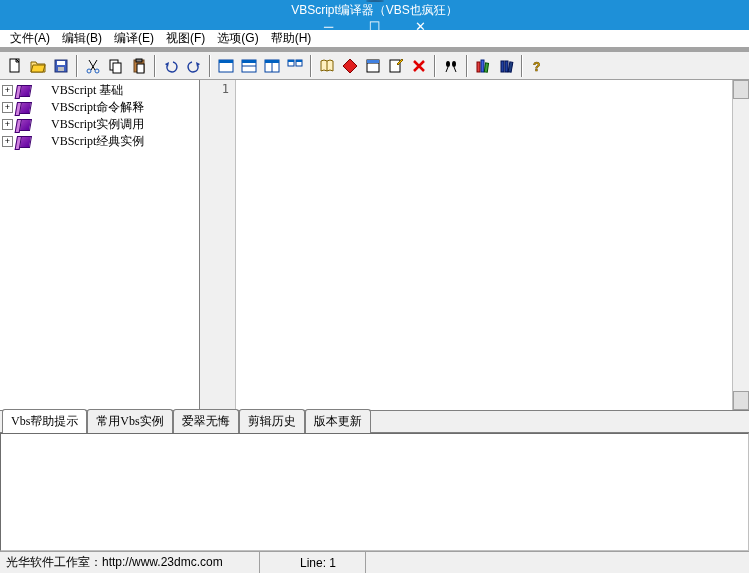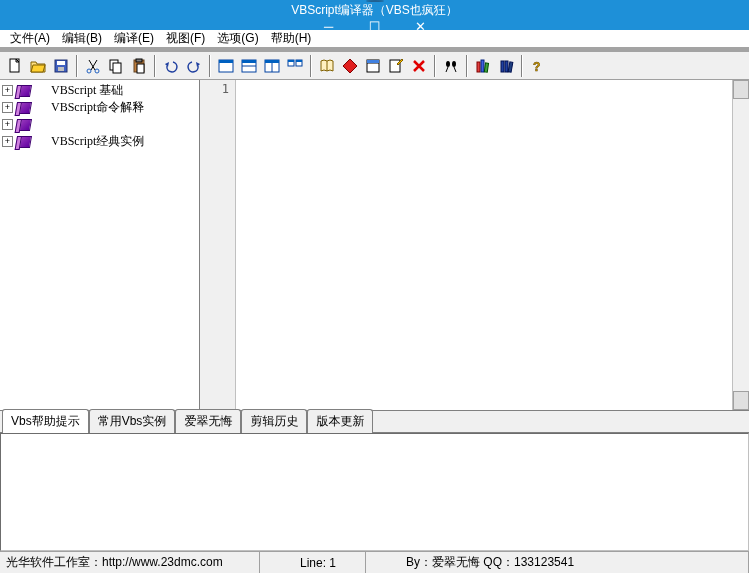--- a/index.html
+++ b/index.html
@@ -23,21 +23,21 @@
 .book-icon { width: 14px; height: 12px; margin: 0 2px; display:inline-block; background: linear-gradient(135deg,#a040c0,#6000a0); border:1px solid #400070; transform: skewX(-10deg); position:relative; }
 .book-icon::after{content:"";position:absolute;left:-2px;top:-1px;width:3px;height:12px;background:#d080e0;border:1px solid #400070;transform:none;}
 .tree-label { margin-left: 18px; font-family: Liberation Serif, serif; }
 .editor-wrap { flex: 1; display: flex; background: #fff; position: relative; }
 .gutter { width: 36px; background: #f0f0f0; border-right: 1px solid #c0c0c0; text-align: right; padding-right: 6px; padding-top: 2px; color: #606060; font-family: monospace; }
 .editor { flex: 1; padding: 2px 4px; font-family: monospace; }
 .vscroll { width: 17px; background: #f0f0f0; border-left: 1px solid #c0c0c0; position:relative; }
 .vscroll::before{content:"";position:absolute;top:0;left:0;right:0;height:17px;background:#e0e0e0;border:1px solid #a0a0a0;}
 .vscroll::after{content:"";position:absolute;bottom:0;left:0;right:0;height:17px;background:#e0e0e0;border:1px solid #a0a0a0;}
 .tabs { height: 22px; background: #f0f0f0; border-bottom: 1px solid #808080; display: flex; align-items: flex-end; padding-left: 2px; }
-.tab { padding: 3px 8px; border: 1px solid #808080; border-bottom: none; background: #f0f0f0; margin-right: 0px; font-family: Liberation Sans, sans-serif; position:relative; top:1px; border-radius: 3px 3px 0 0; }
+.tab { padding: 3px 8px; border: 1px solid #808080; border-bottom: none; background: #f0f0f0; margin-right: 0px; font-family: Liberation Serif, serif; position:relative; top:1px; border-radius: 3px 3px 0 0; }
 .tab.active { background: #fff; }
 .bottom-panel { height: 118px; background: #fff; border: 1px inset #c0c0c0; margin:0; overflow:auto; }
 .statusbar { height: 22px; background: #f0f0f0; border-top: 1px solid #a0a0a0; display: flex; align-items: center; font-family: SimSun; gap: 34px; }
 .status-seg { padding: 0 6px; border-right: 1px solid #a0a0a0; height: 100%; display: flex; align-items: center; }
 .status-seg.flex { flex: 1; }
 </style>
 </head>
 <body>
 
 <div class="titlebar">
@@ -211,20 +211,21 @@
         <span class="tree-label">VBScript 基础</span>
       </div>
     <div class="tree-item">
         <span class="expander">+</span>
         <span class="book-icon"></span>
         <span class="tree-label">VBScript命令解释</span>
       </div>
     <div class="tree-item">
         <span class="expander">+</span>
         <span class="book-icon"></span>
+        <span class="tree-label">VBScript实例调用</span>
       </div>
     <div class="tree-item">
         <span class="expander">+</span>
         <span class="book-icon"></span>
         <span class="tree-label">VBScript经典实例</span>
       </div>
   </div>
   <div class="editor-wrap">
     <div class="gutter">1</div>
     <div class="editor"></div>
@@ -238,14 +239,13 @@
   <div class="tab">爱翠无悔</div>
   <div class="tab">剪辑历史</div>
   <div class="tab">版本更新</div>
 </div>
 
 <div class="bottom-panel"></div>
 
 <div class="statusbar">
   <div class="status-seg" style="width:260px">光华软件工作室：http://www.23dmc.com</div>
   <div class="status-seg" style="width:72px">Line: 1</div>
-  <div class="status-seg flex">By：爱翠无悔  QQ：133123541</div>
 </div>
 
 </body></html>

